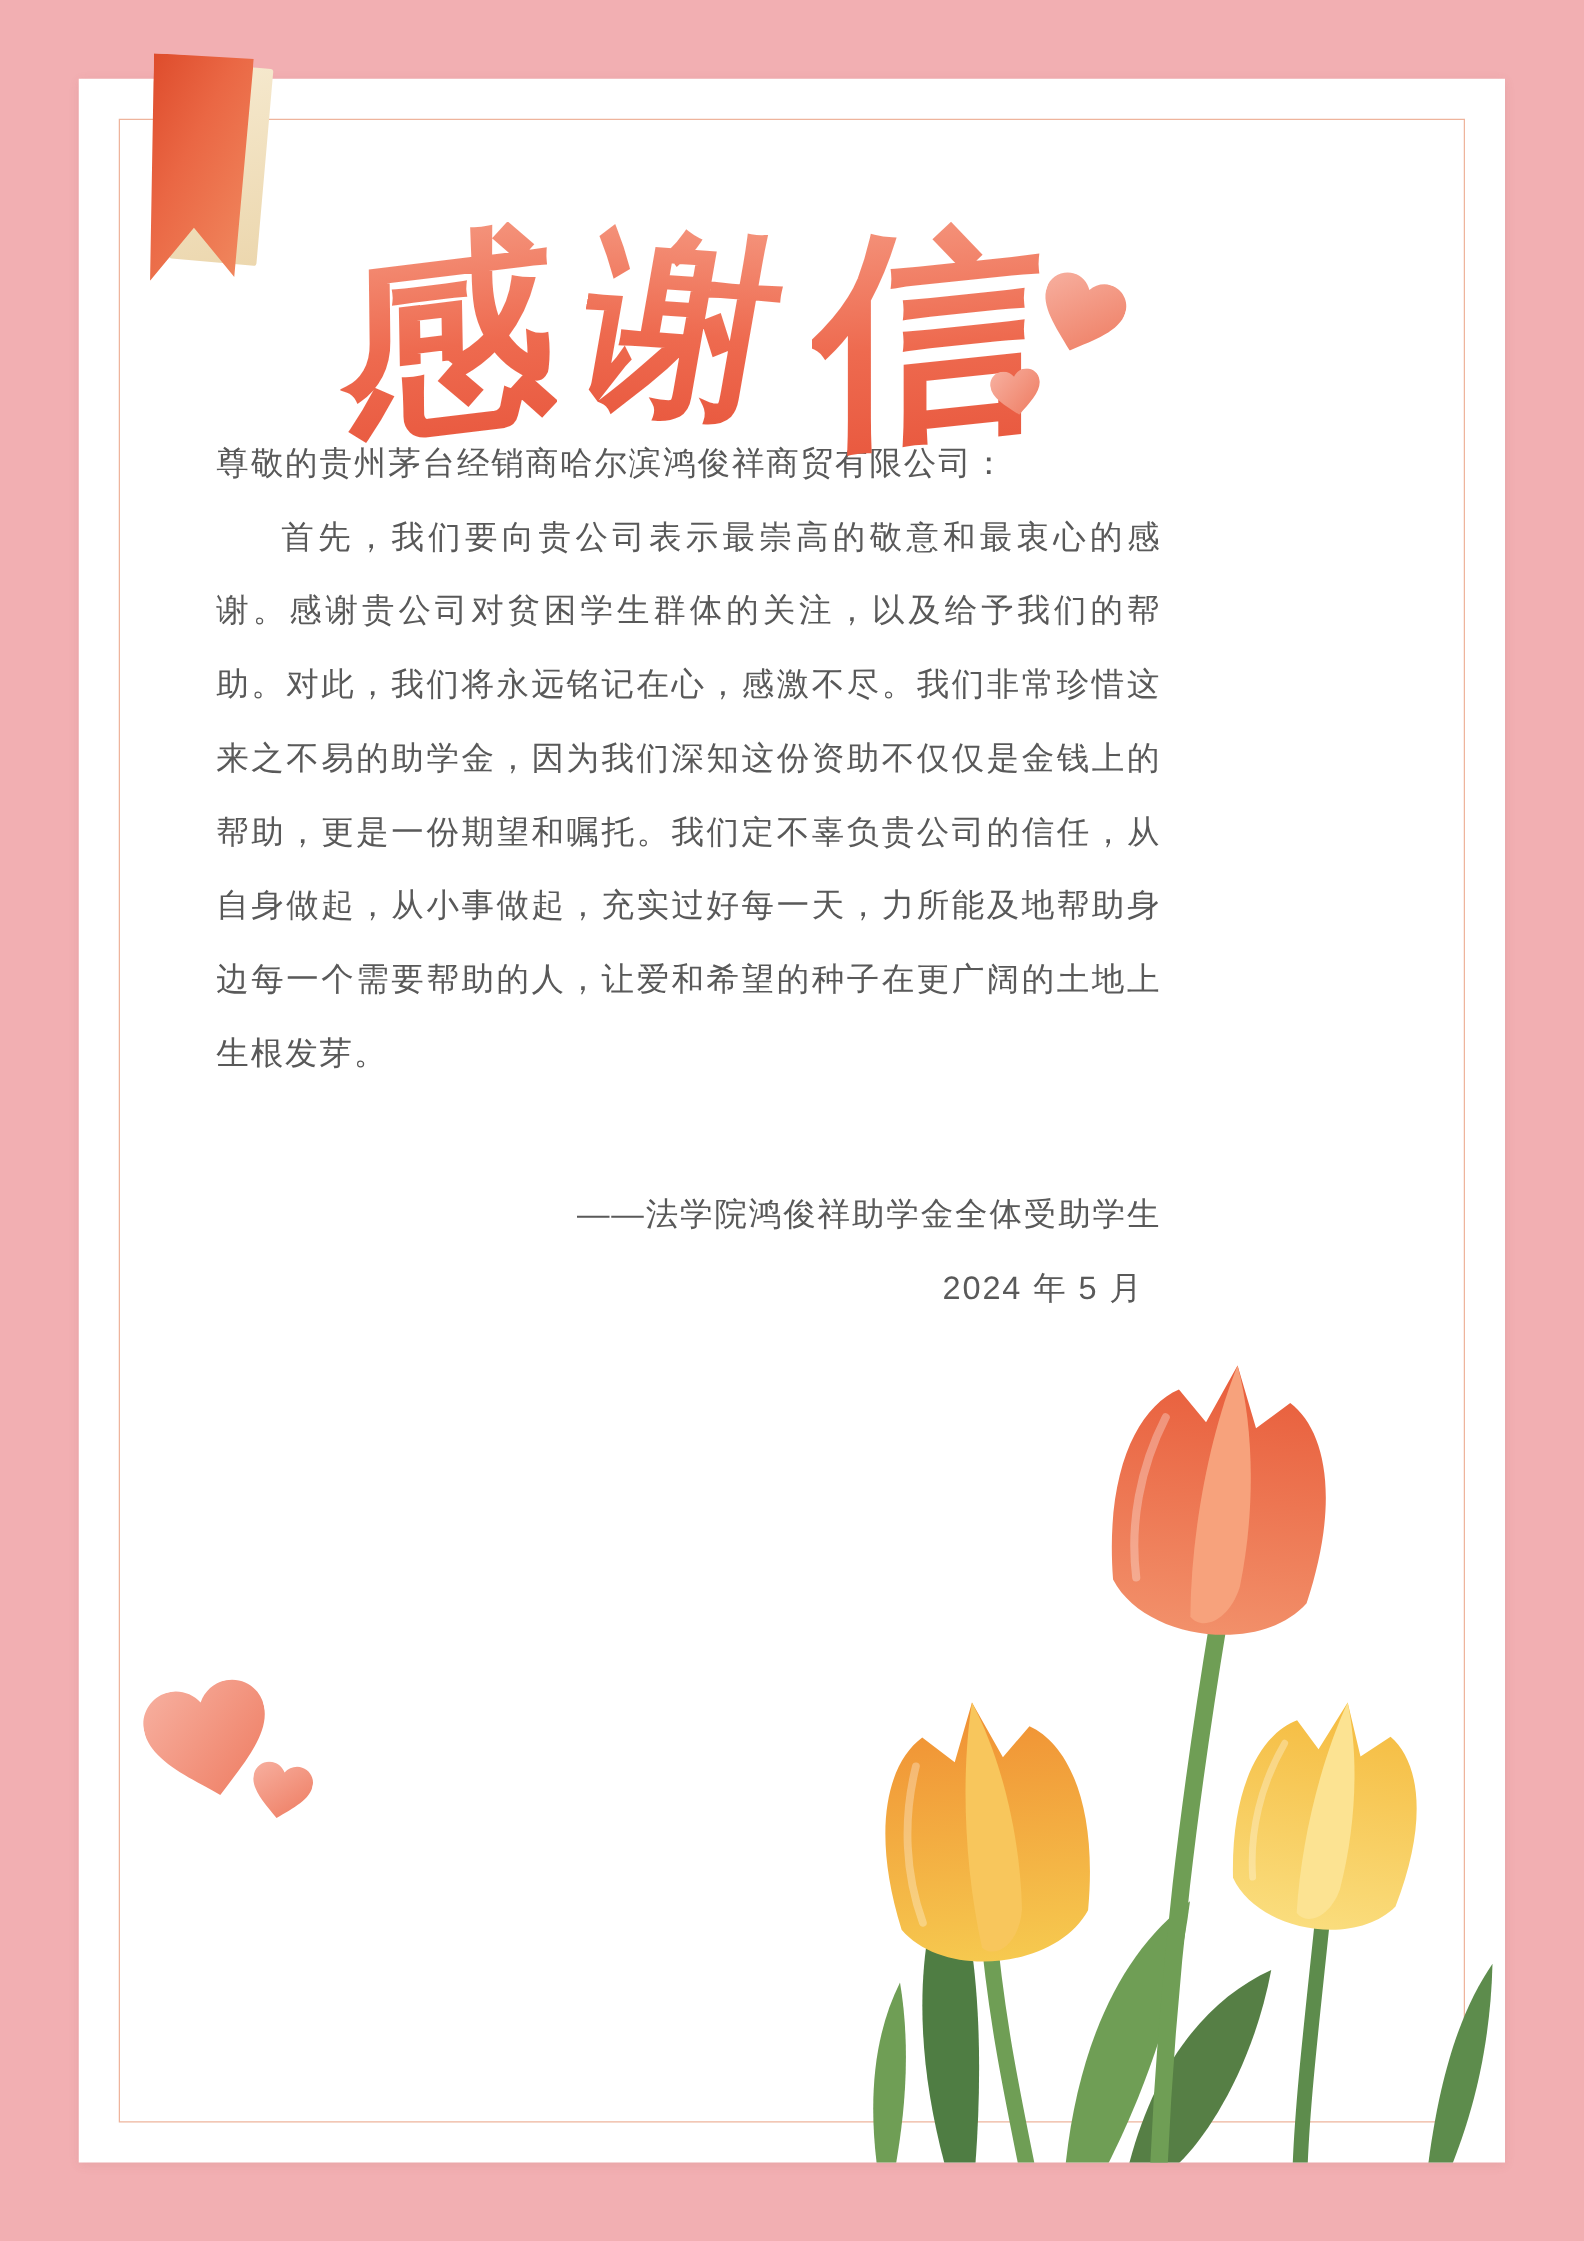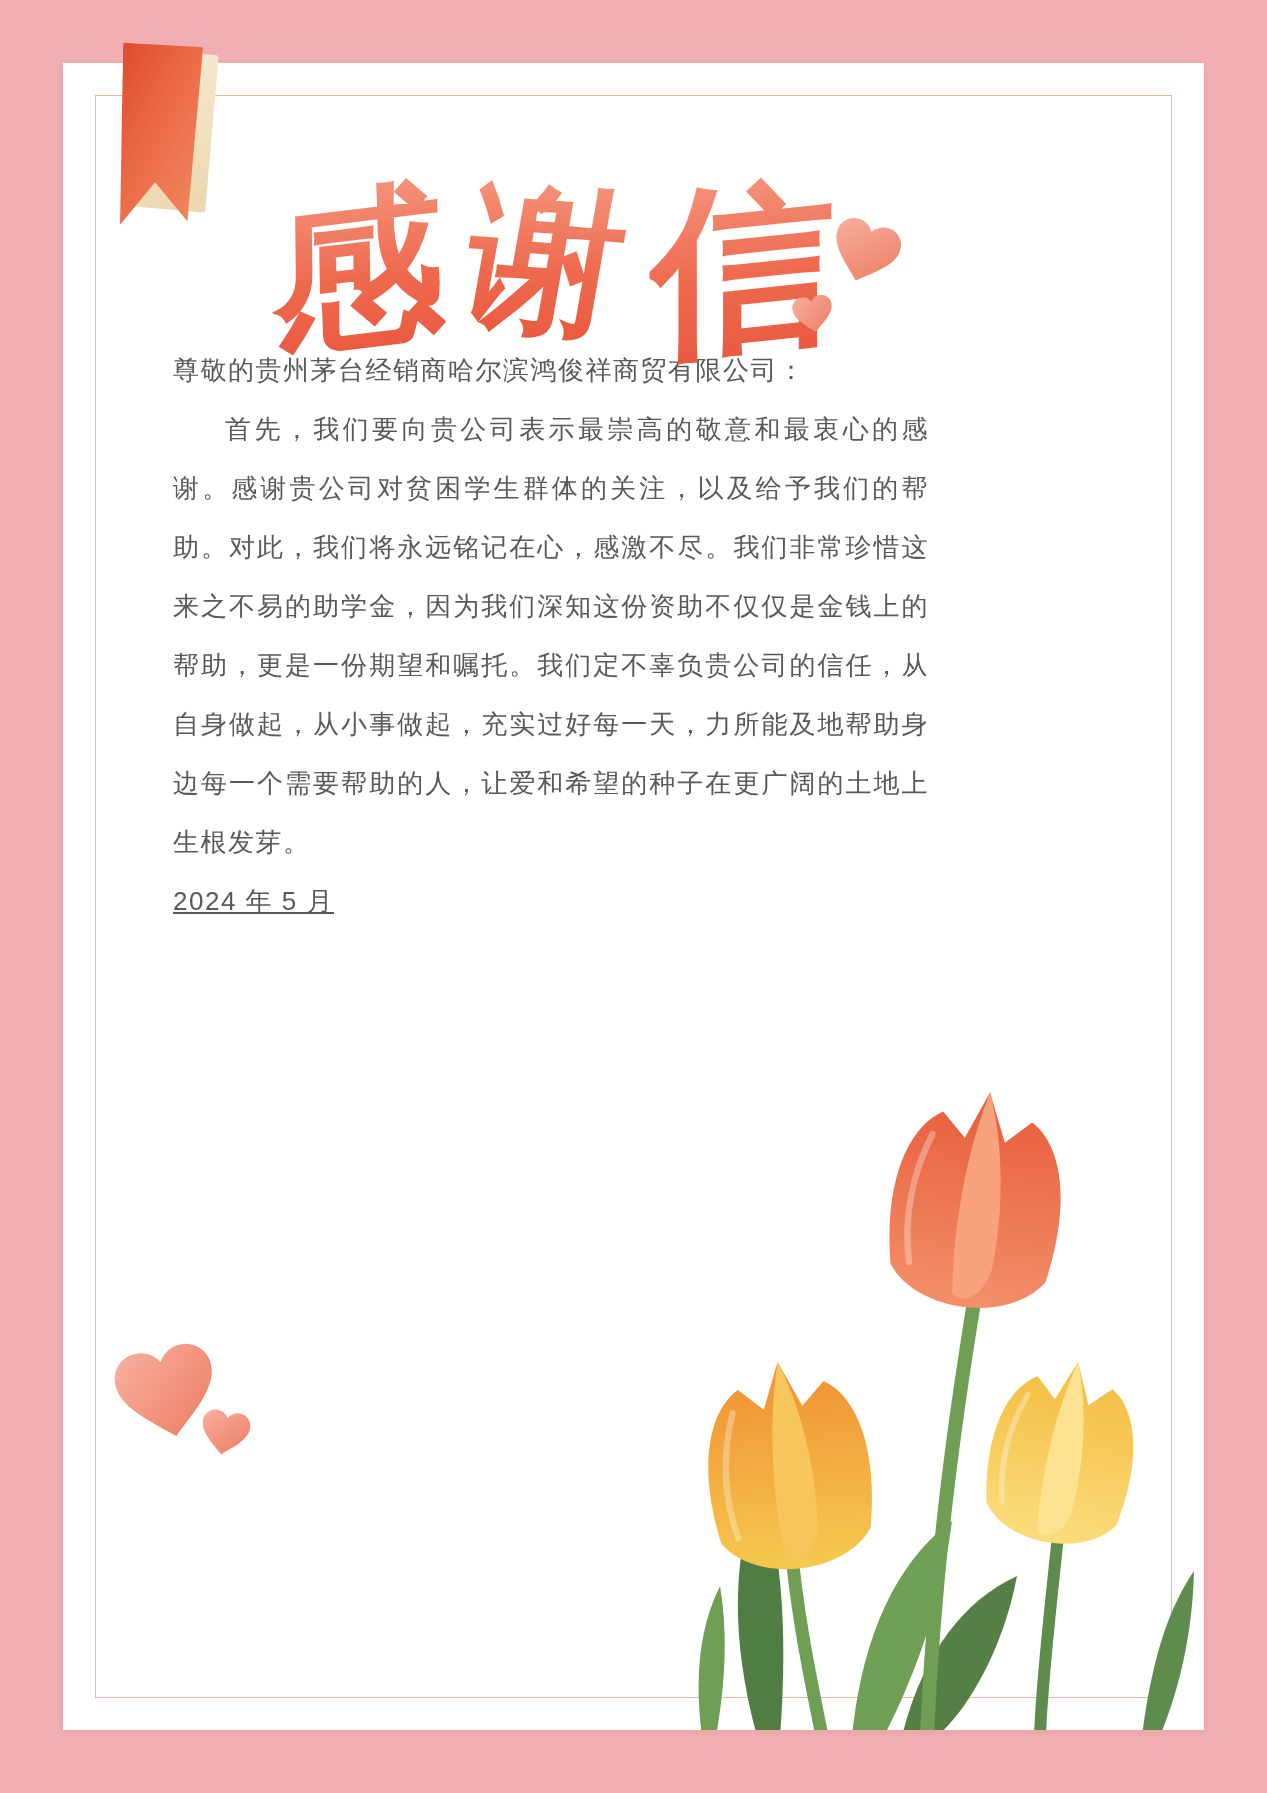--- a/index.html
+++ b/index.html
@@ -60,21 +60,21 @@
 
   
   .letter-body{
     position:absolute;left:110px;top:278px;width:756px;
     font-size:26px;line-height:59px;color:#595959;letter-spacing:1.5px;
     text-align:justify;z-index:2;
   }
   .letter-body p{margin:0;}
   .letter-body p.indent{text-indent:2em;}
   .signature{ text-align:right;margin-top:70px;font-size:26px;letter-spacing:1.5px;line-height:59px;color:#595959;}
-  .date-line{ text-align:left;padding-right:14px;font-size:26px;letter-spacing:1.5px;line-height:59px;color:#595959;text-decoration:underline;}
+  .date-line{ text-align:right;padding-right:14px;font-size:26px;letter-spacing:1.5px;line-height:59px;color:#595959;}
 
   
   .tulips{position:absolute;right:-8px;bottom:-6px;width:540px;height:680px;z-index:1;}
 
   .defs-hidden{position:absolute;width:0;height:0;overflow:hidden;}
 </style>
 </head>
 <body>
 
 <svg class="defs-hidden" aria-hidden="true">
@@ -101,20 +101,21 @@
     <svg class="heart" style="left:769px;top:159px;width:66px;height:60px;transform:rotate(18deg);" viewBox="0 0 32 29">
       <use href="#heartShape" fill="url(#heartGrad)"></use>
     </svg>
     <svg class="heart" style="left:730px;top:233px;width:40px;height:36px;transform:rotate(-8deg);" viewBox="0 0 32 29">
       <use href="#heartShape" fill="url(#heartGrad)"></use>
     </svg>
 
     <div class="letter-body">
       <p>尊敬的贵州茅台经销商哈尔滨鸿俊祥商贸有限公司：</p>
       <p class="indent">首先，我们要向贵公司表示最崇高的敬意和最衷心的感谢。感谢贵公司对贫困学生群体的关注，以及给予我们的帮助。对此，我们将永远铭记在心，感激不尽。我们非常珍惜这来之不易的助学金，因为我们深知这份资助不仅仅是金钱上的帮助，更是一份期望和嘱托。我们定不辜负贵公司的信任，从自身做起，从小事做起，充实过好每一天，力所能及地帮助身边每一个需要帮助的人，让爱和希望的种子在更广阔的土地上生根发芽。</p>
+      <div class="signature">——法学院鸿俊祥助学金全体受助学生</div>
       <div class="date-line">2024 年 5 月</div>
     </div>
 
     <svg class="heart" style="left:55px;top:1285px;width:98px;height:89px;transform:rotate(-12deg);" viewBox="0 0 32 29">
       <use href="#heartShape" fill="url(#heartGrad)"></use>
     </svg>
     <svg class="heart" style="left:138px;top:1348px;width:48px;height:44px;transform:rotate(10deg);" viewBox="0 0 32 29">
       <use href="#heartShape" fill="url(#heartGrad)"></use>
     </svg>
 

